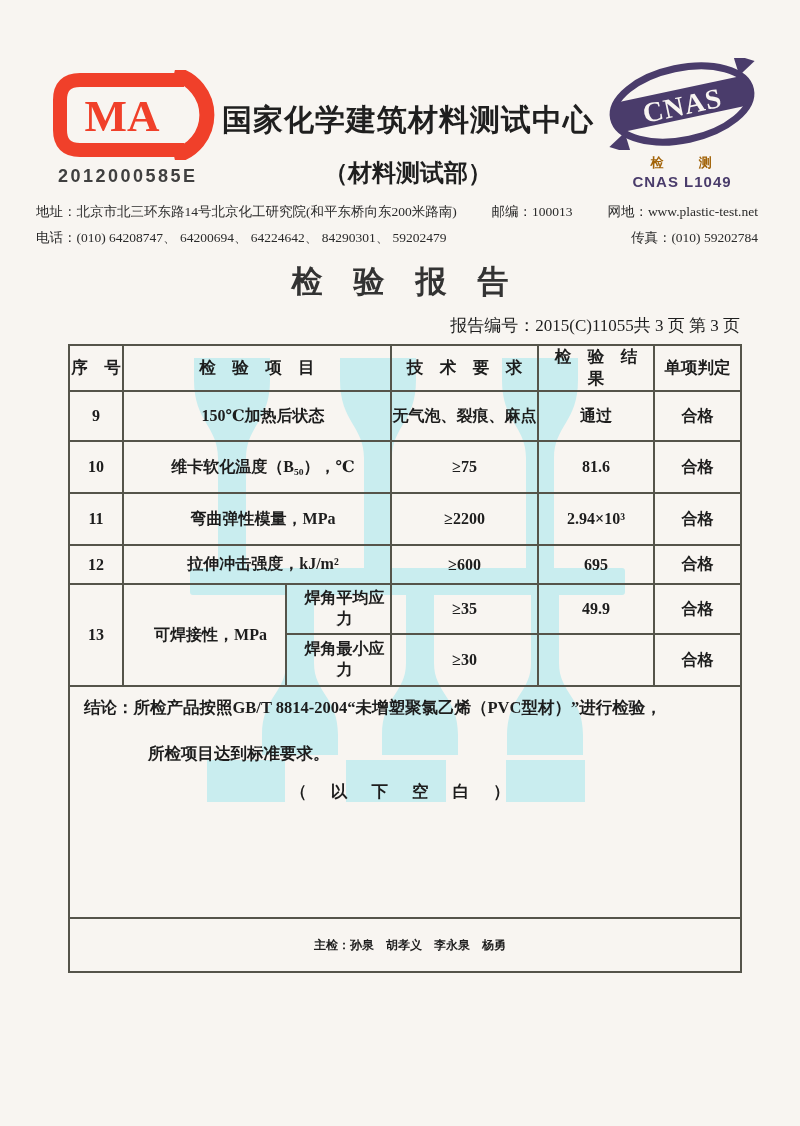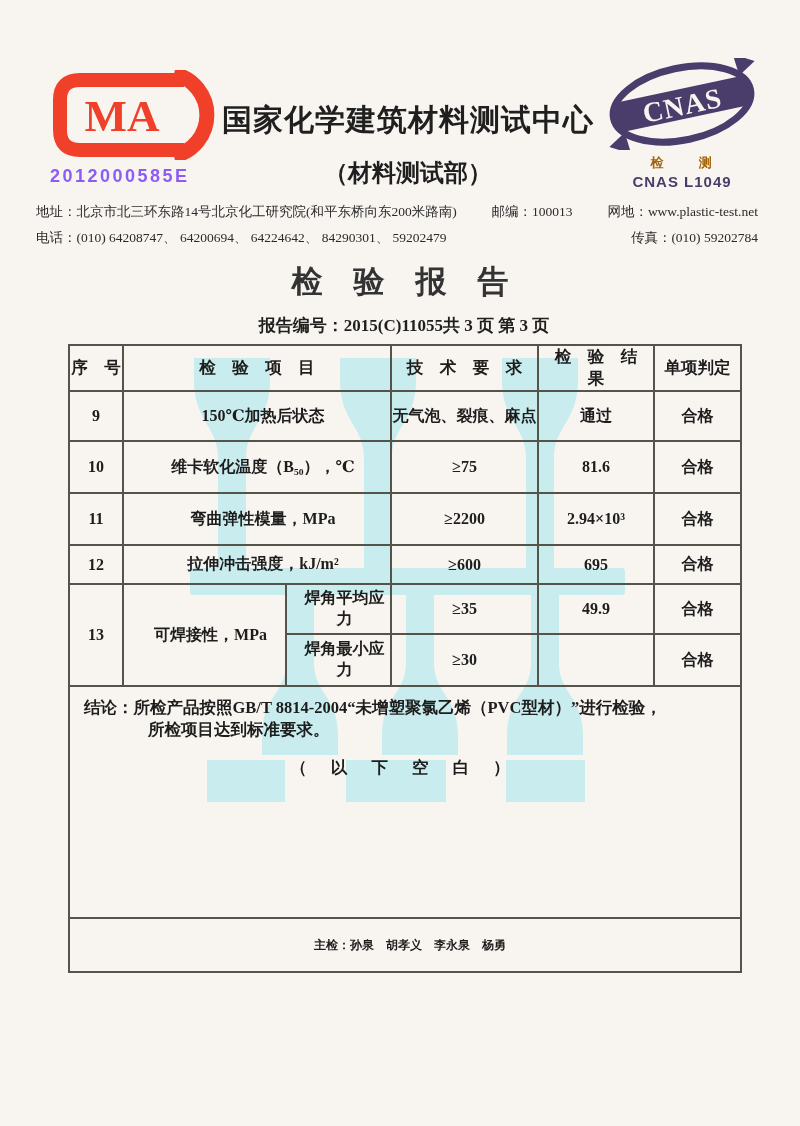--- a/index.html
+++ b/index.html
@@ -3,53 +3,53 @@
 <meta charset="utf-8">
 <style>
   html,body{margin:0;padding:0;background:#e8e6e2;}
   .page{
     position:relative;width:800px;height:1126px;margin:0 auto;
     background:#f8f5f1;overflow:hidden;
     font-family:"Liberation Serif","DejaVu Serif",serif;color:#1f1f1f;
   }
   
   .cma-block{position:absolute;left:46px;top:70px;width:180px;}
-  .cma-code{margin-top:2px;margin-left:4px;color:#8b5cf6;font-weight:bold;
+  .cma-code{margin-top:2px;margin-left:12px;color:#404040;font-weight:bold;
     font-size:18px;letter-spacing:2.5px;font-family:"Liberation Sans",sans-serif;}
   .org-block{position:absolute;left:218px;top:100px;width:380px;text-align:center;}
   .org-title{font-size:30px;font-weight:bold;letter-spacing:1px;white-space:nowrap;}
   .org-subtitle{font-size:24px;font-weight:bold;margin-top:16px;}
   .cnas-block{position:absolute;left:596px;top:58px;width:172px;text-align:center;}
   .cnas-sub{color:#a16207;font-weight:bold;font-size:13px;letter-spacing:16px;
     margin-top:0;padding-left:14px;}
   .cnas-code{color:#4a3c6b;font-weight:bold;font-size:15px;margin-top:1px;
     font-family:"Liberation Sans",sans-serif;letter-spacing:1px;}
   
   .contact{position:absolute;left:36px;top:203px;width:722px;font-size:13.5px;color:#2a2a2a;}
   .c-line{display:flex;justify-content:space-between;margin-bottom:8px;white-space:nowrap;}
   
   .report-title{position:absolute;left:0;top:261px;width:100%;text-align:center;
     font-size:31px;font-weight:bold;color:#333;}
   .report-meta{position:absolute;left:68px;top:314px;width:672px;display:flex;
-    justify-content:center;font-size:17px;font-weight:bold;}
+    justify-content:flex-end;font-size:17px;font-weight:normal;}
   
   .watermark{position:absolute;left:185px;top:350px;z-index:0;}
   
   .table-wrap{position:absolute;left:68px;top:344px;z-index:2;}
   table.report{border-collapse:collapse;table-layout:fixed;width:672px;font-size:16px;}
   table.report th,table.report td{
     border:2px solid #55544a;padding:0;text-align:center;
     font-weight:600;background:transparent;color:#1d1d1d;vertical-align:middle;
   }
   table.report th{font-size:16.5px;font-weight:bold;}
   .item-cell{text-align:left;padding-left:12px !important;margin-top:28px;}
   .conclusion-cell{text-align:left !important;vertical-align:top !important;
     padding:8px 14px !important;font-size:16.5px;}
   .conc-line1{white-space:nowrap;margin-top:2px;}
-  .conc-line2{margin-left:64px;margin-top:0;}
+  .conc-line2{margin-left:64px;margin-top:24px;}
   .conc-blank{text-align:center;margin-top:16px;letter-spacing:10px;font-weight:bold;}
   .sig-cell{text-align:left;padding-left:10px !important;font-size:12px;}
 </style>
 </head>
 <body>
 
 <div class="page">
 
   <div class="watermark">
     <svg width="455" height="455" viewBox="0 0 455 455">

